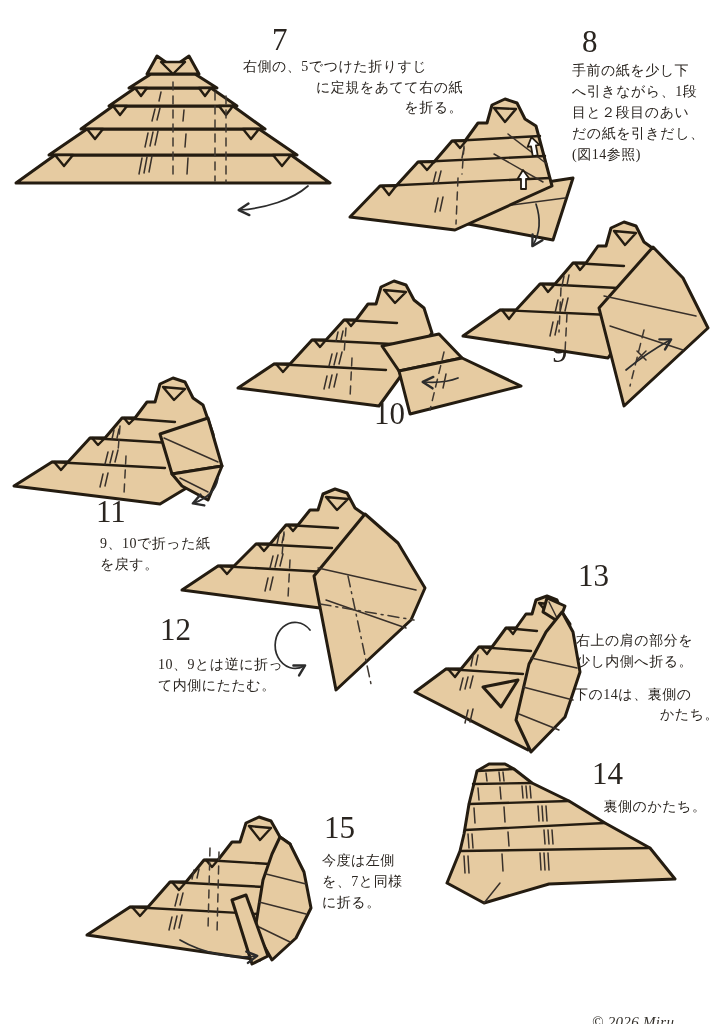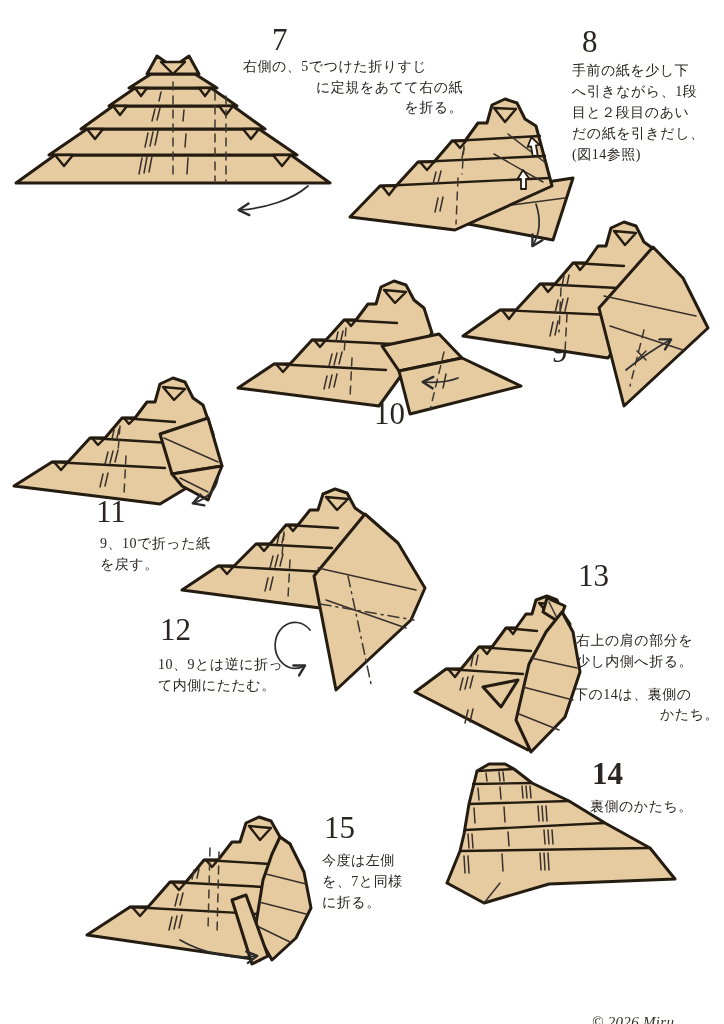--- a/index.html
+++ b/index.html
@@ -193,22 +193,22 @@
   <polygon class="paper2" points="95,36 104,36 100,42"></polygon>
   <path class="ln" d="M33,77 L110,82 M66,55 L118,59 M93,36 L124,39"></path>
   <path class="thin" d="M60,64 l-2,10 M65,63 l-2,10 M50,86 l-3,12 M55,85 l-3,12 M60,84 l-3,12 M55,118 l-3,13 M60,117 l-3,13"></path>
   <polygon class="paper" points="134,6 152,14 146,30 130,20"></polygon>
   <path class="thin" d="M136,10 L144,26"></path>
   <polygon class="paper" points="149,20 160,40 167,80 152,125 118,160 103,128 116,72 133,40"></polygon>
   <path class="thin" d="M118,66 L164,76 M110,95 L160,108 M106,122 L146,138"></path>
   <polygon class="paper" points="70,95 105,88 88,115"></polygon>
 </svg>
 
-<div class="abs stepnum" style="left:592px;top:758px;font-weight:bold;">14</div>
-<div class="abs jtext" style="left:590px;top:796px;width:130px;">
+<div class="abs stepnum" style="left:592px;top:758px;">14</div>
+<div class="abs jtext" style="left:590px;top:796px;width:130px;text-align:center;">
   <div>裏側のかたち。</div>
 </div>
 <svg class="abs" style="left:442px;top:758px;" width="245" height="152" viewBox="0 0 245 152">
   <polygon class="paper" points="35,13 47,6 63,6 72,11 90,25 127,43 163,65 208,90 233,121 107,126 42,145 5,125 18,93 22,76 27,46"></polygon>
   <path class="ln" d="M35,13 L72,11 M31,26 L90,25 M27,46 L127,43 M23,72 L163,65 M19,93 L208,90"></path>
   <path class="thin" d="M42,145 L58,125"></path>
   <path class="thin" d="M44,15 l1,8 M57,14 l1,9 M61,14 l1,9
     M36,30 l1,12 M58,29 l1,12 M80,28 l1,12 M84,28 l1,12 M88,28 l1,12
     M32,50 l1,15 M62,49 l1,15 M96,48 l1,15 M100,48 l1,15 M104,48 l1,15
     M26,76 l1,14 M30,76 l1,14 M66,74 l1,14 M102,72 l1,14 M106,72 l1,14 M110,72 l1,14

